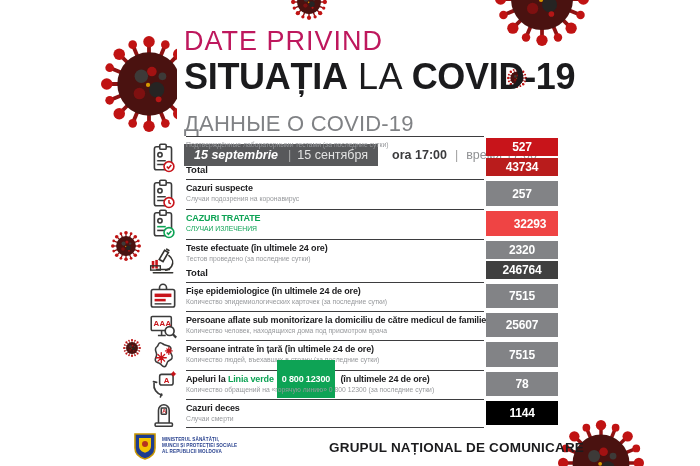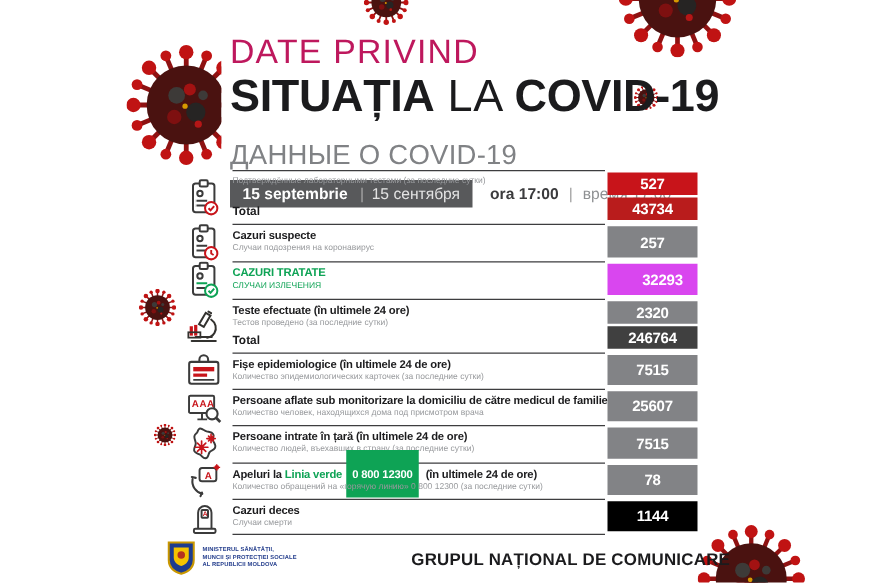--- a/index.html
+++ b/index.html
@@ -14,21 +14,21 @@
   
   .header{position:absolute;left:184px;top:26px;z-index:2;}
   .h-line1{font-size:27px;color:#be185d;letter-spacing:1px;font-weight:400;line-height:1.15;}
   .h-line2{font-size:36px;color:#1b1b1d;line-height:1.1;letter-spacing:-0.3px;}
   .h-line2 .b{font-weight:bold;}
   .h-line2 .l{font-weight:400;letter-spacing:0.5px;}
   .h-line3{font-size:22px;font-weight:normal;color:#808285;margin-top:14px;letter-spacing:0.2px;}
   .date-row{display:flex;align-items:center;margin-top:7px;}
   .date-bar{background:#58595b;color:#fff;display:inline-flex;align-items:center;
     padding:4px 10px;font-size:12.5px;}
-  .date-ro{font-weight:bold;}
+  .date-ro{font-weight:bold;font-style:italic;}
   .date-sep{color:#a7a7a7;margin:0 6px 0 10px;font-weight:300;}
   .date-ru{color:#e3e3e3;font-weight:400;}
   .time-group{display:flex;align-items:center;margin-left:14px;font-size:12.5px;}
   .time-ro{font-weight:bold;color:#3b3b3d;}
   .time-sep{color:#a0a0a0;margin:0 8px;}
   .time-ru{color:#8f9193;font-weight:400;}
   
   .rows{position:absolute;left:140px;top:136px;width:418px;z-index:2;}
   .row{display:flex;align-items:stretch;min-height:29px;}
   .row.tall{min-height:43px;}
@@ -211,21 +211,21 @@
     <circle cx="17.6" cy="22" r="4.6" fill="#fff" stroke="#0ea355" stroke-width="1.5"></circle>
     <path d="M15.6 22l1.5 1.6 2.7-3.1" fill="none" stroke="#0ea355" stroke-width="1.5"></path>
   </svg>
 </div>
     <div class="row-text">
       <div class="row-title"><span class="tp-green-text">CAZURI TRATATE</span></div>
       <div class="row-sub" style="color: rgb(14, 163, 85);">СЛУЧАИ ИЗЛЕЧЕНИЯ</div>
 
     </div>
     <div class="badge-box">
-        <div class="badge" style="background: #d946ef; padding-left: 16px;">32293</div>
+        <div class="badge" style="background: #ef4444; padding-left: 16px;">32293</div>
       </div>
   </div>
 
   <div class="row tall">
     <div class="icon-box">
   <svg width="30" height="28" viewBox="0 0 28 26">
     <g fill="none" stroke="#33322f" stroke-width="1.5" stroke-linecap="round">
       <path d="M15.5 3l3.5 2-5 8.5-3.5-2z"></path>
       <path d="M17.5 2l2 1.2"></path>
       <path d="M19.5 8c3.5 2.5 4.5 6.5 2.5 10-1.2 2-3.2 3.2-5.5 3.5"></path>

